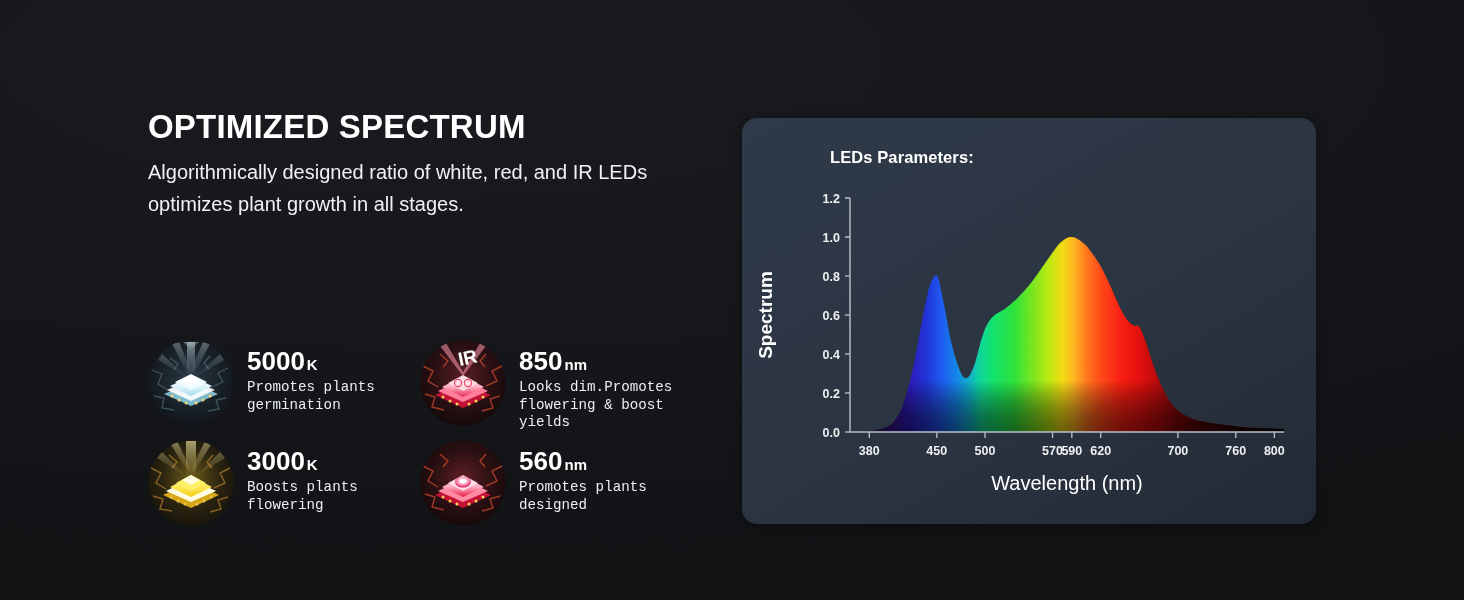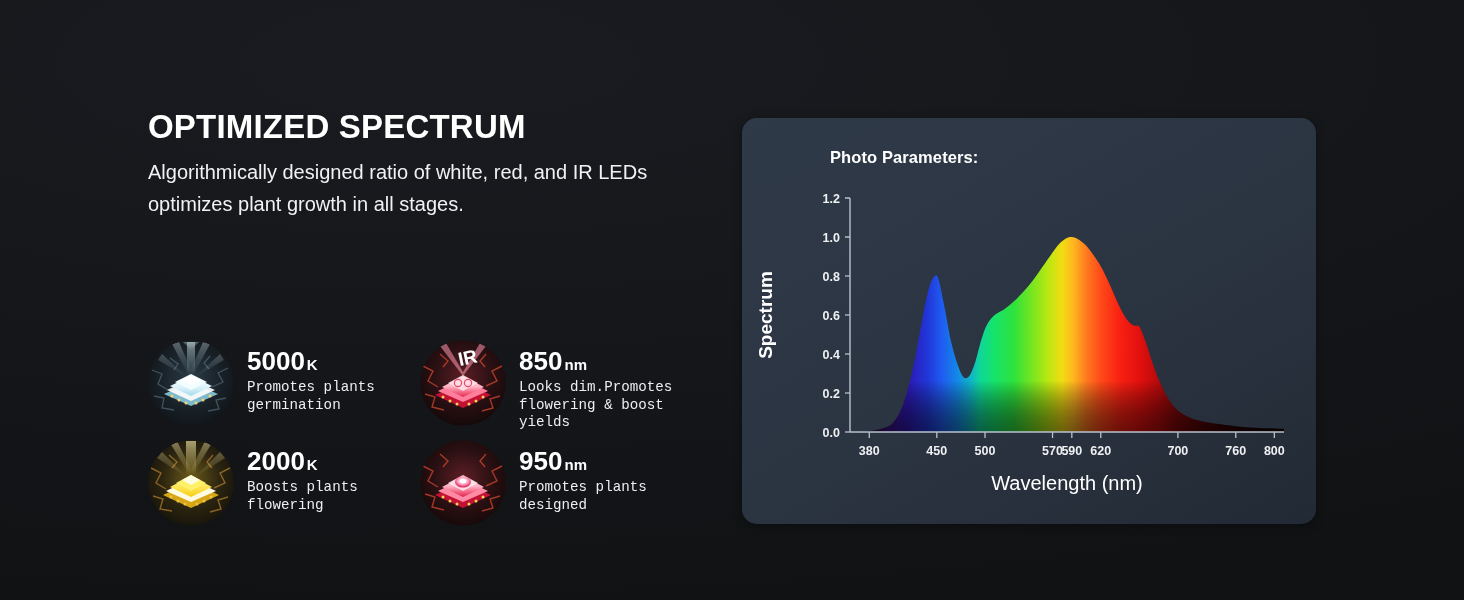--- a/index.html
+++ b/index.html
@@ -331,21 +331,21 @@
                 <circle cx="30" cy="61" r="1.5"></circle>
               <circle cx="37" cy="64" r="1.5"></circle>
                 <circle cx="49" cy="64" r="1.5"></circle>
               <circle cx="56" cy="61" r="1.5"></circle>
                 <circle cx="63" cy="57" r="1.5"></circle>
             </g>
           </g>
         </svg>
       </div>
       <div class="feature-text">
-        <div class="feature-value"><span>2000</span><span class="unit">K</span></div>
+        <div class="feature-value"><span>3000</span><span class="unit">K</span></div>
         <div class="feature-desc">Boosts plants flowering</div>
       </div>
     </div>
 
     <div class="feature">
       <div class="led-icon">
         <svg width="86" height="86" viewBox="0 0 86 86">
           <defs>
             <radialGradient id="bgR" cx="50%" cy="45%" r="62%">
               <stop offset="0%" stop-color="#5e1f25"></stop>
@@ -389,29 +389,29 @@
                 <circle cx="30" cy="61" r="1.5"></circle>
               <circle cx="37" cy="64" r="1.5"></circle>
                 <circle cx="49" cy="64" r="1.5"></circle>
               <circle cx="56" cy="61" r="1.5"></circle>
                 <circle cx="63" cy="57" r="1.5"></circle>
             </g>
           </g>
         </svg>
       </div>
       <div class="feature-text">
-        <div class="feature-value"><span>950</span><span class="unit">nm</span></div>
+        <div class="feature-value"><span>560</span><span class="unit">nm</span></div>
         <div class="feature-desc">Promotes plants designed</div>
       </div>
     </div>
 
   </div>
 
   <div class="chart-panel">
-    <div class="panel-title">Photo Parameters:</div>
+    <div class="panel-title">LEDs Parameters:</div>
     <div class="chart-area">
       <svg id="spectrum-svg" width="574" height="348" viewBox="0 0 574 348">
           <defs>
             <linearGradient id="specGrad" gradientUnits="userSpaceOnUse" x1="108" y1="0" x2="542" y2="0">
               <stop offset="0.00%" stop-color="#120a18"></stop>
               <stop offset="5.56%" stop-color="#2a1048"></stop>
               <stop offset="8.89%" stop-color="#3b1180"></stop>
               <stop offset="13.33%" stop-color="#2d18b5"></stop>
               <stop offset="17.78%" stop-color="#2136d8"></stop>
               <stop offset="21.11%" stop-color="#1f5bf0"></stop>

